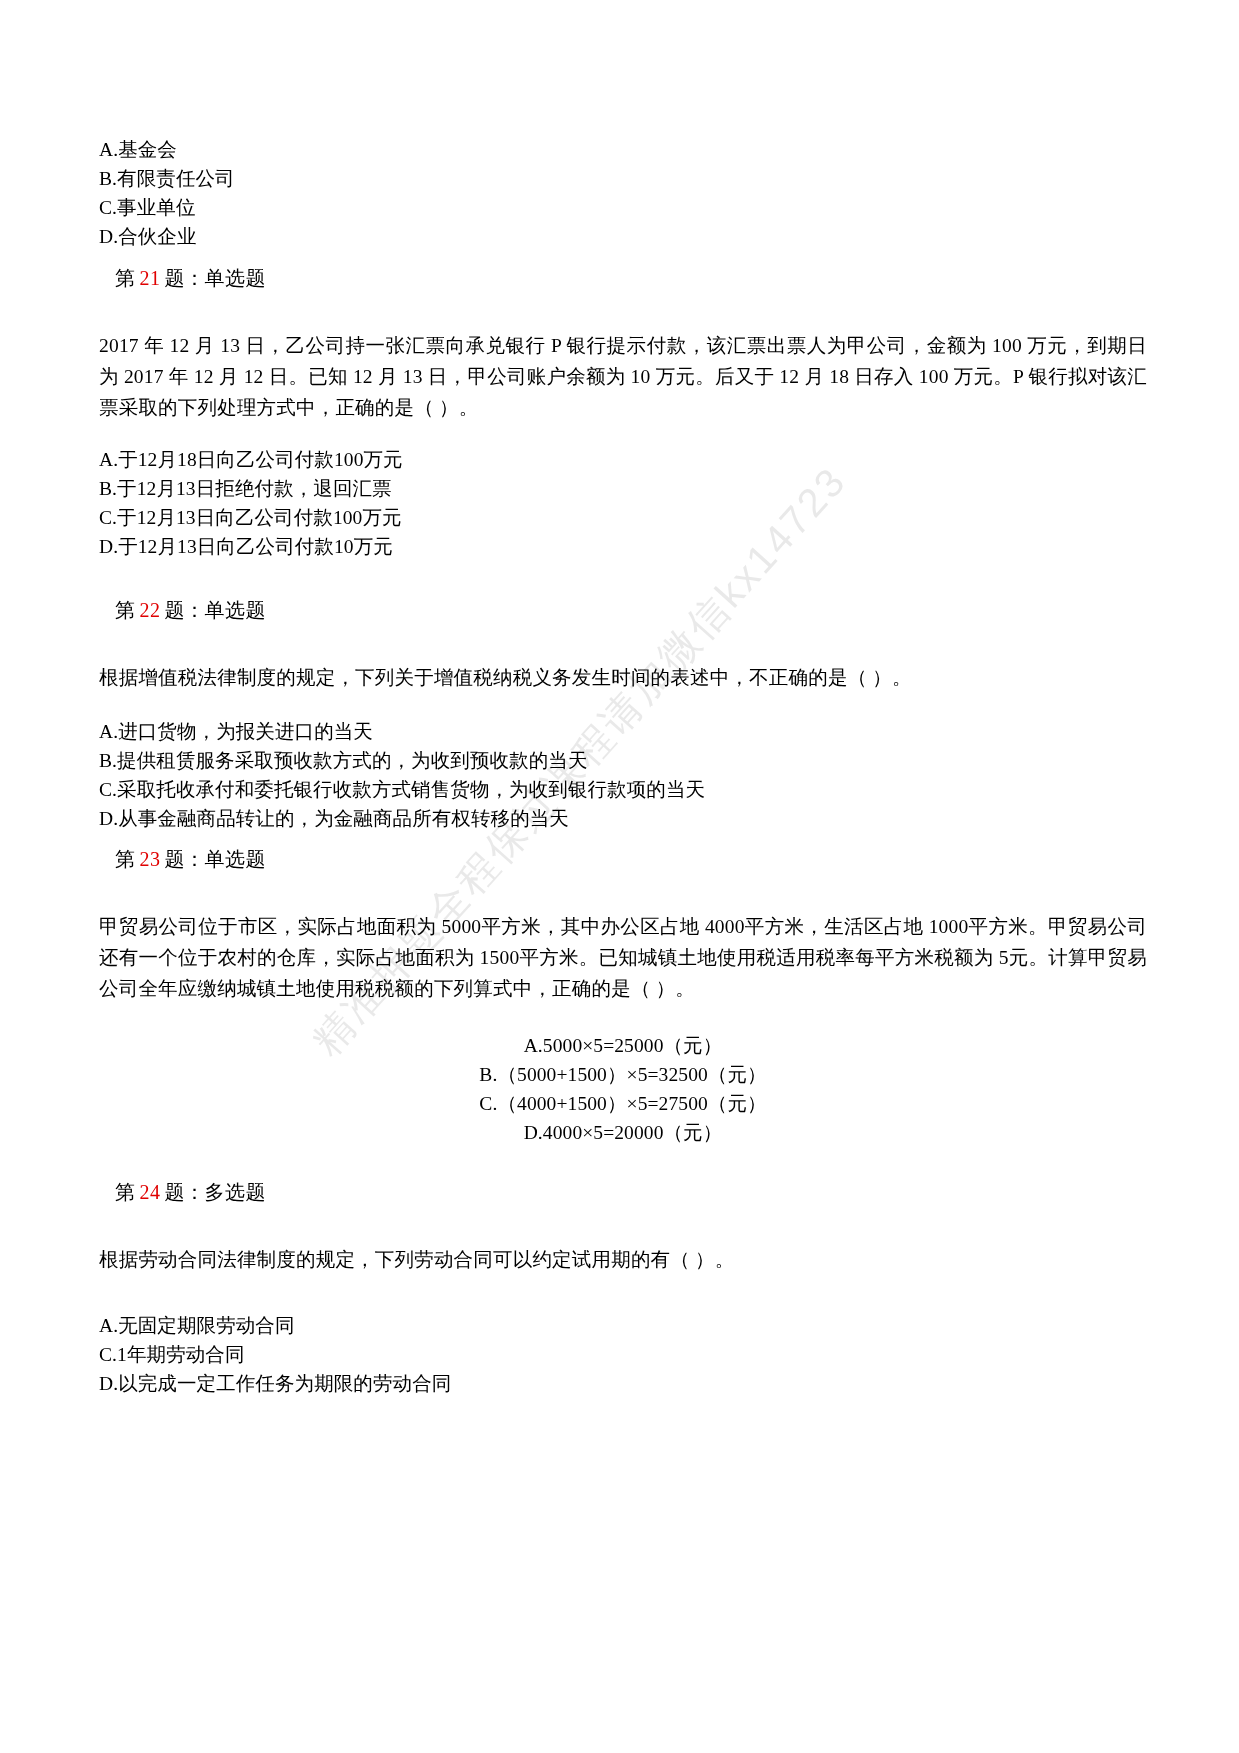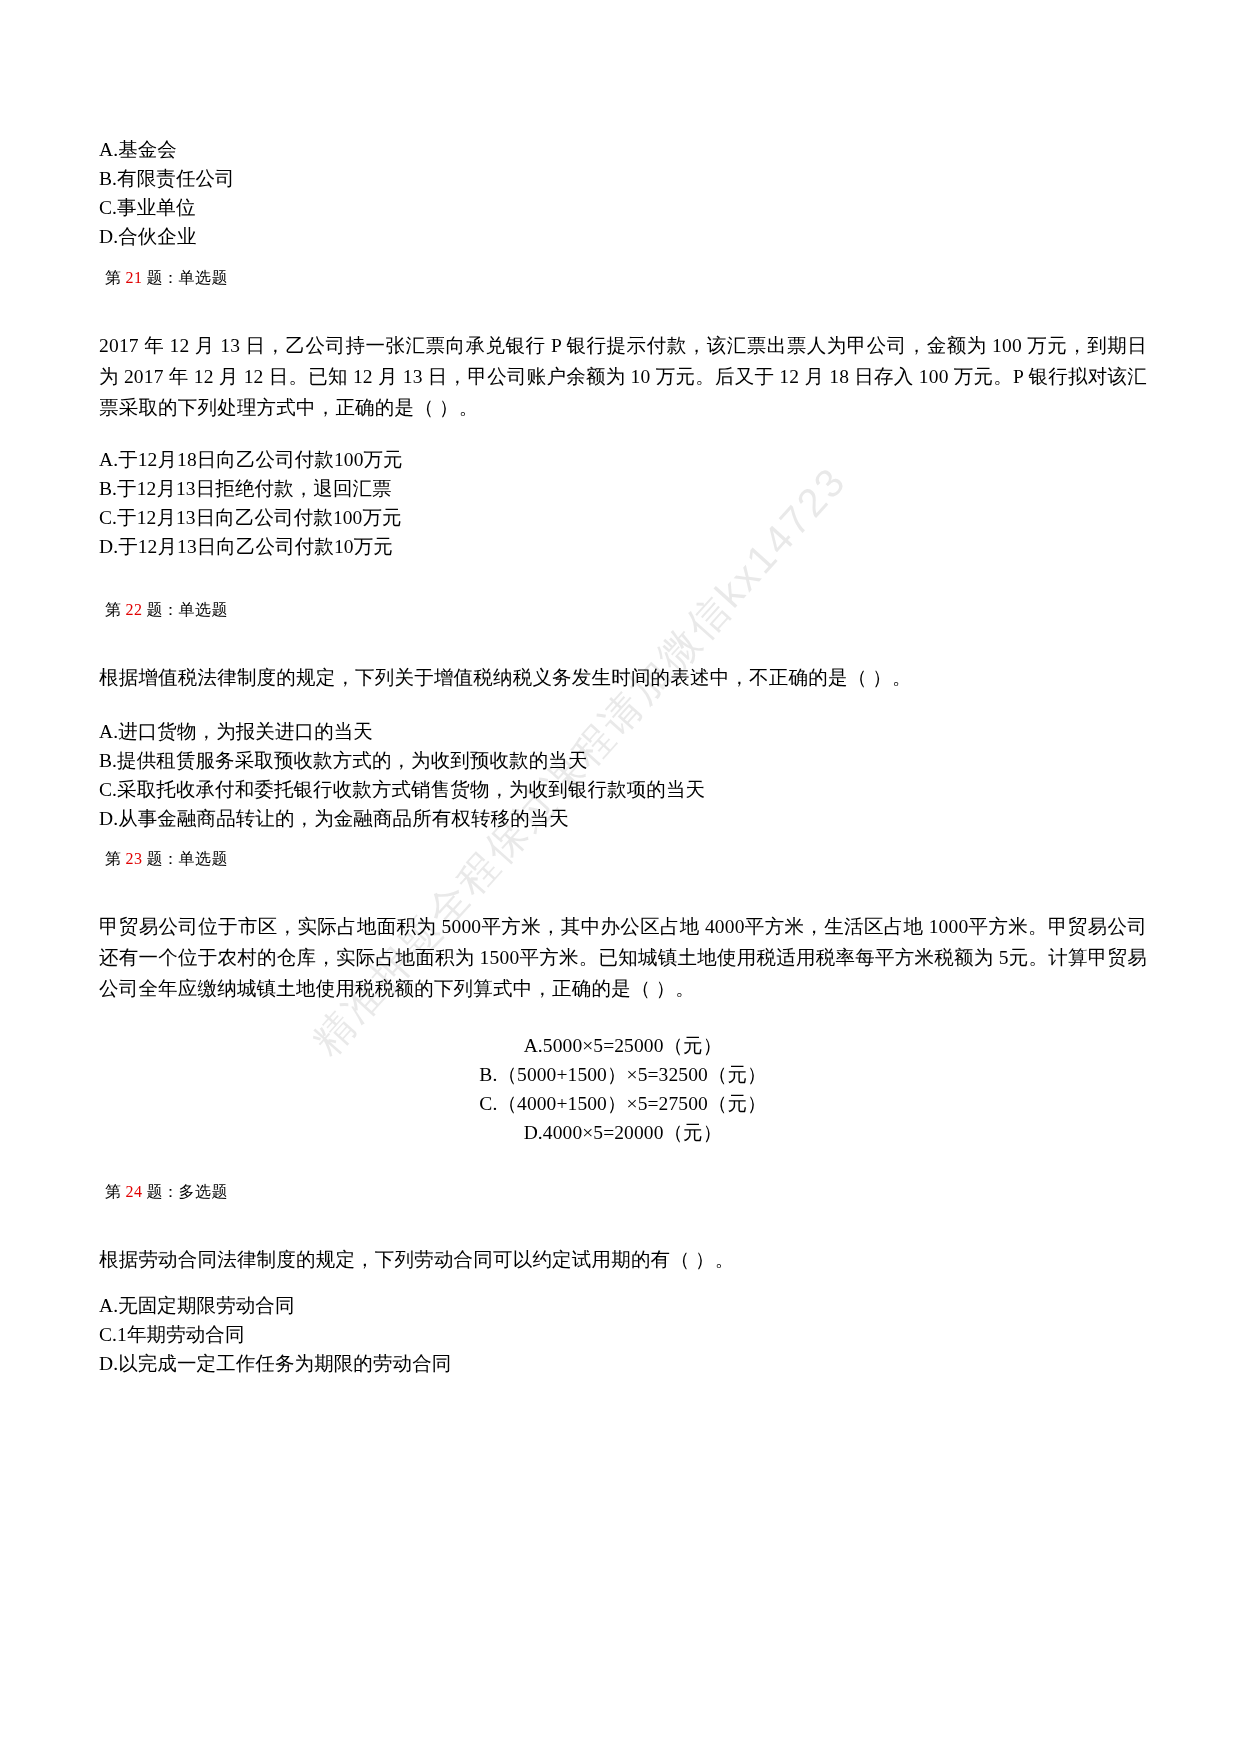--- a/index.html
+++ b/index.html
@@ -47,25 +47,25 @@
     padding: 0;
   }
   .content-col {
     position: absolute;
     left: 99px;
     width: 1048px;
   }
 
   
   .q-header {
-    font-size: 16px;
+    font-size: 20px;
     line-height: 28px;
     letter-spacing: 0.5px;
     white-space: nowrap;
-    margin: 0 0 0 6px;
+    margin: 0 0 0 16px;
   }
   .q-header .num {
     color: #e00000;
     padding: 0 4px;
   }
   .q-header .sep {
     letter-spacing: 0;
   }
 
   
@@ -156,20 +156,20 @@
       <li>C.（4000+1500）×5=27500（元）</li>
       <li>D.4000×5=20000（元）</li>
     </ul>
   </div>
 
   <div class="content-col" style="top: 1178px;">
     <div class="q-header">
       <span>第</span><span class="num">24</span><span class="sep">题：</span><span>多选题</span>
     </div>
     <p class="q-stem one-line" style="margin-top: 38px;">根据劳动合同法律制度的规定，下列劳动合同可以约定试用期的有（ ）。</p>
-    <ul class="q-options" style="margin-top: 16px;">
+    <ul class="q-options" style="margin-top: 36px;">
       <li>A.无固定期限劳动合同</li>
       <li>C.1年期劳动合同</li>
       <li>D.以完成一定工作任务为期限的劳动合同</li>
     </ul>
   </div>
 
 </div>
 
 </body></html>

